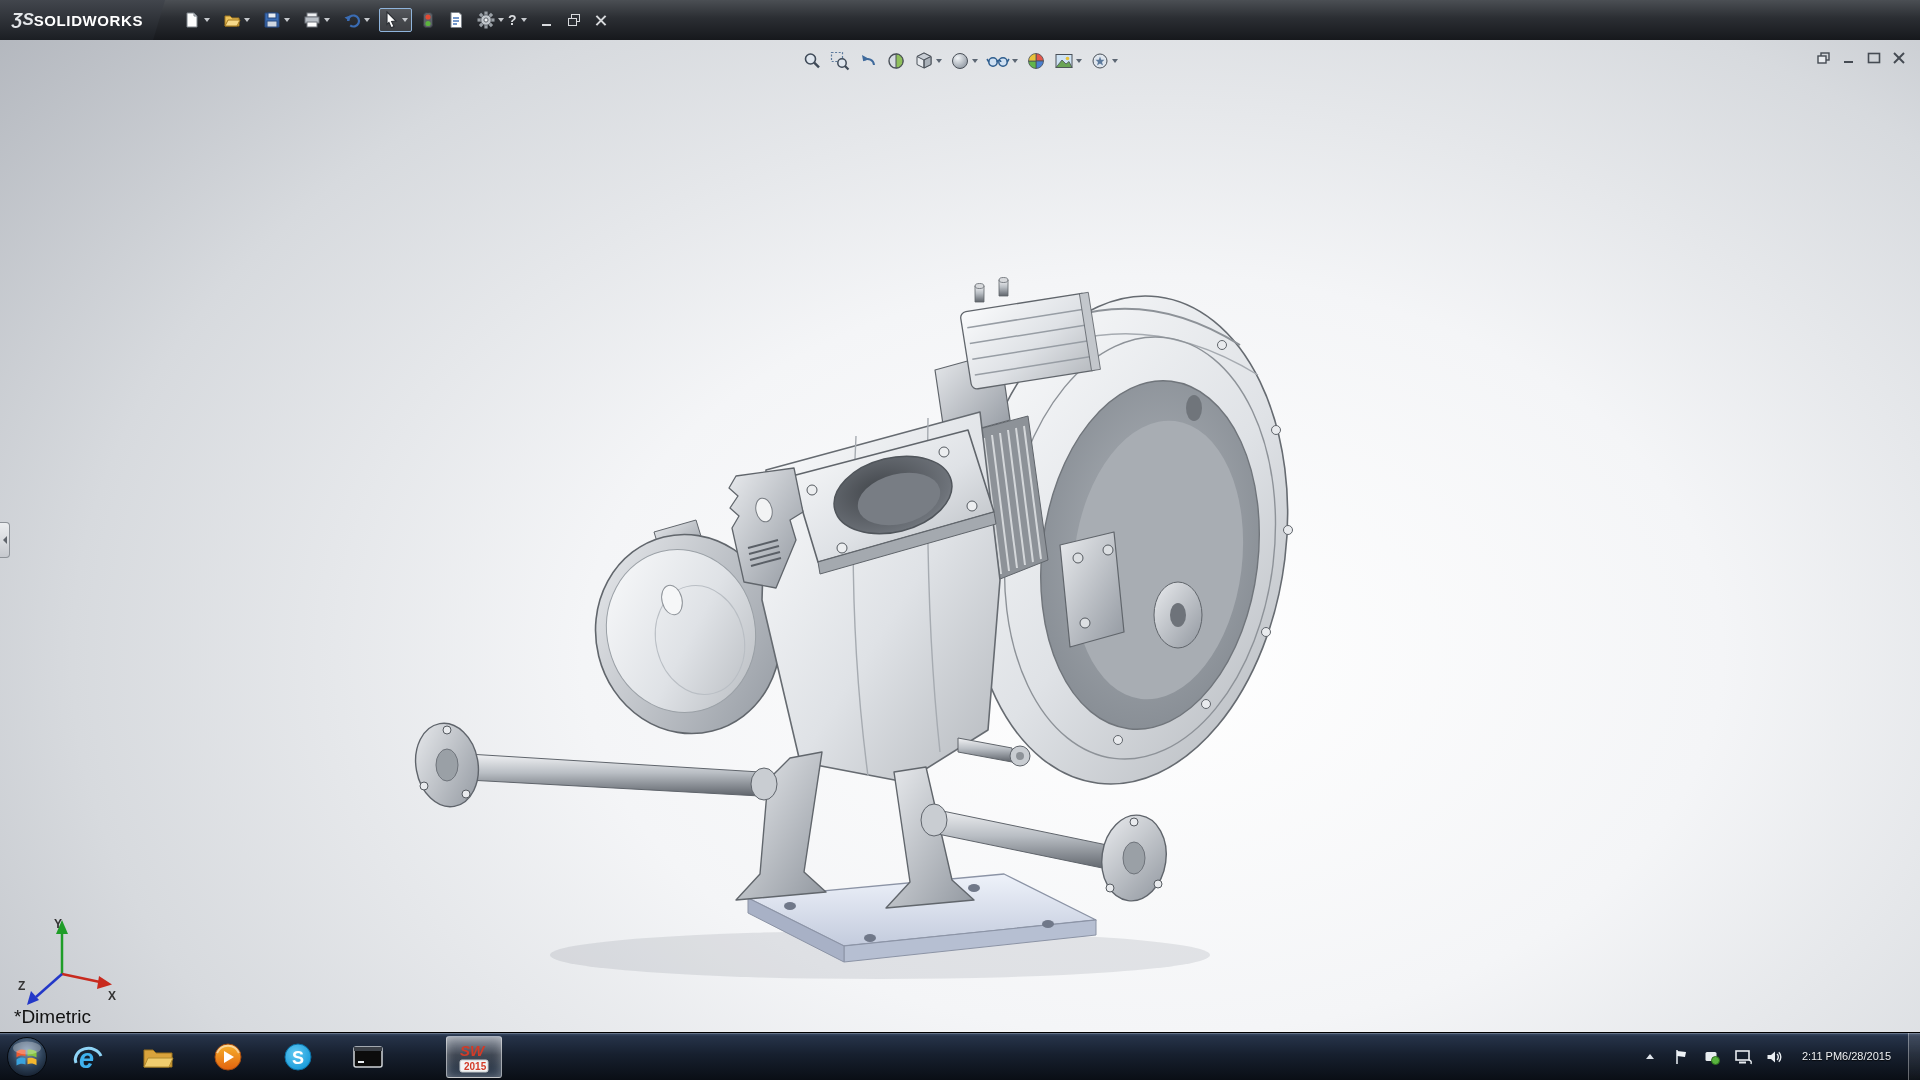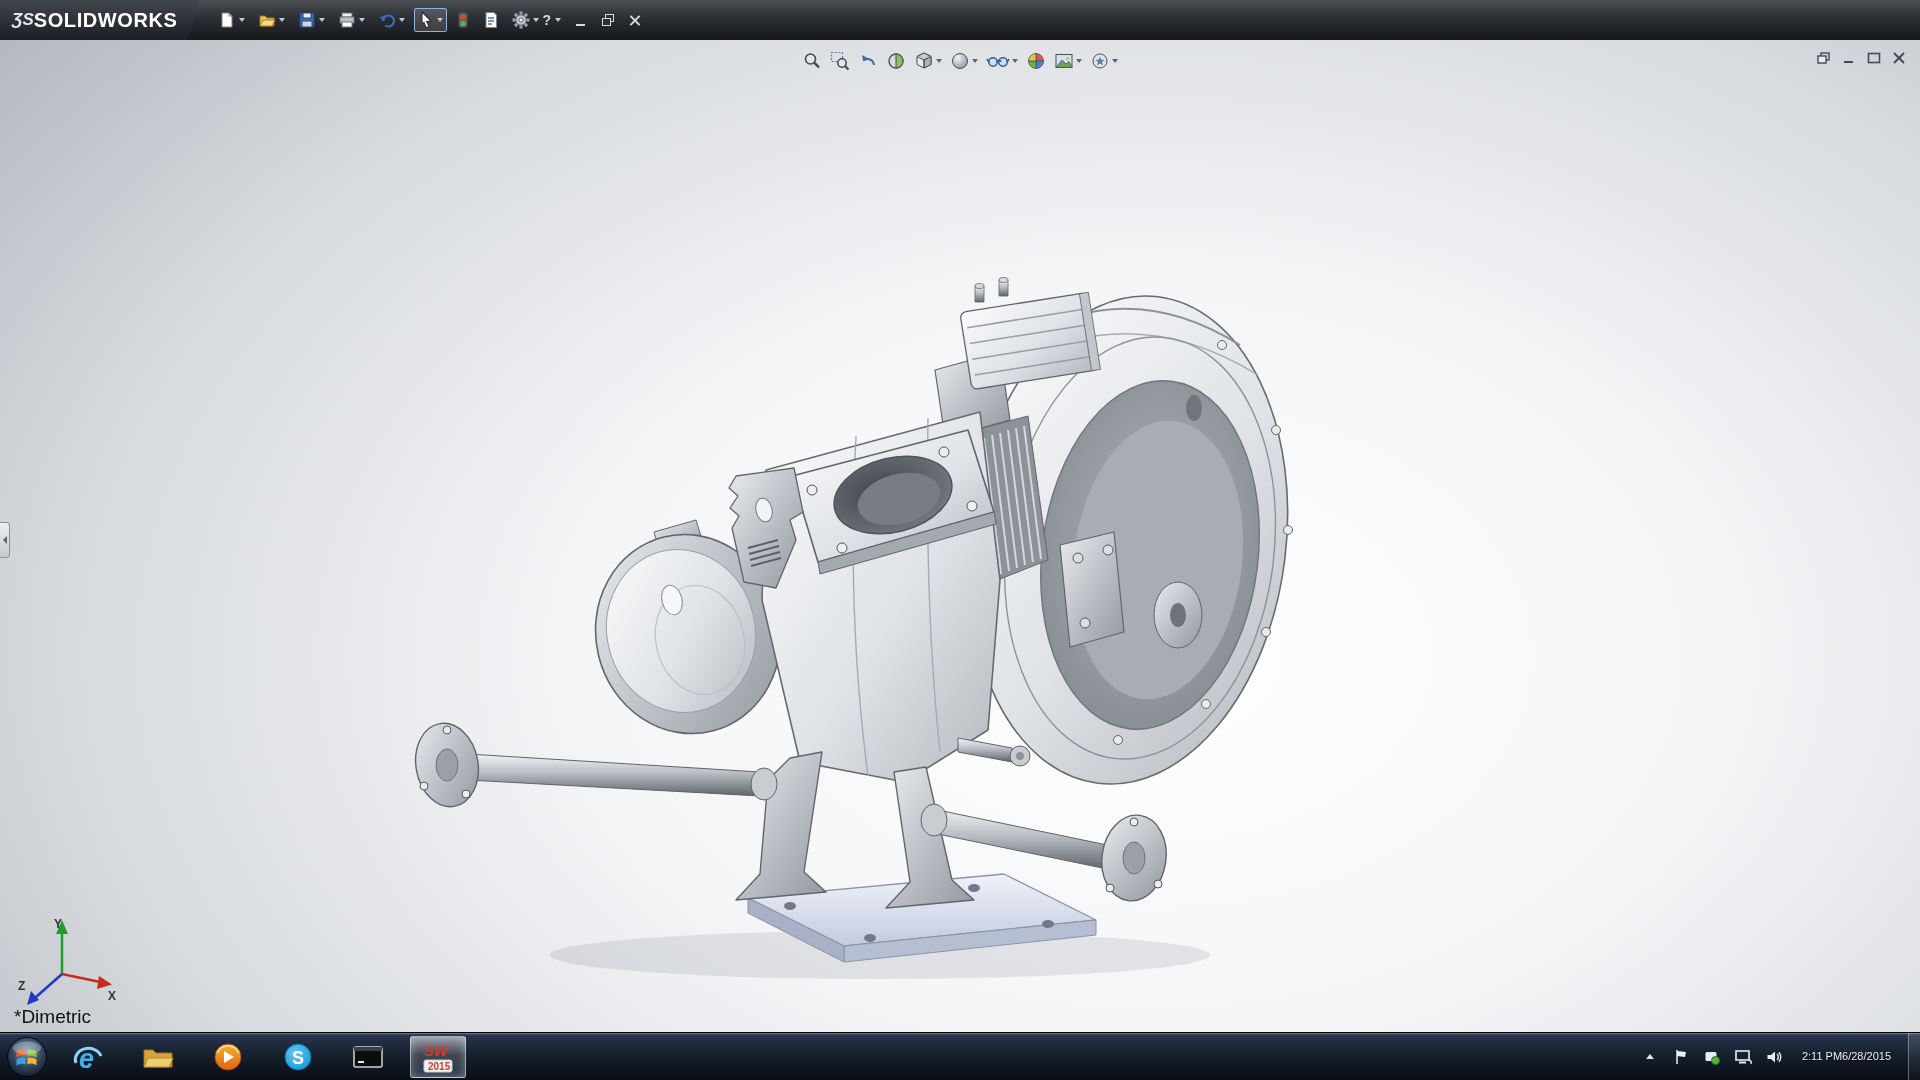--- a/index.html
+++ b/index.html
@@ -5,21 +5,21 @@
   * { box-sizing: border-box; margin: 0; padding: 0; }
   html,body { width:1920px; height:1080px; overflow:hidden; }
   body { font-family:"Liberation Sans", sans-serif; position:relative; background:#d0d3d8; cursor:default; }
 
   
   .titlebar { position:absolute; top:0; left:0; width:1920px; height:40px; z-index:30;
     background:linear-gradient(#4b4f54 0%, #2b2e33 45%, #16181c 100%); display:flex; align-items:center; }
   .brand { display:flex; align-items:center; height:100%; padding:0 22px 0 12px;
     background:linear-gradient(#42464d,#1b1e23); clip-path:polygon(0 0,100% 0,calc(100% - 12px) 100%,0 100%); }
   .brand-logo { color:#e4e7ea; font-weight:bold; font-style:italic; font-size:17px; }
-  .brand-name { color:#ffffff; font-weight:bold; font-size:20px; letter-spacing:.6px; }
+  .brand-name { color:#ffffff; font-weight:bold; font-size:15px; letter-spacing:.6px; }
   .qat { display:flex; align-items:center; gap:5px; margin-left:14px; }
   .qbtn { display:flex; align-items:center; gap:3px; padding:3px 4px; border-radius:2px; }
   .qbtn.pressed { background:rgba(255,255,255,.14); border:1px solid #8fb4dc; padding:2px 3px; }
   .caret { width:0; height:0; border-left:3.5px solid transparent; border-right:3.5px solid transparent; border-top:4px solid #c6c9cd; }
   .caret.dark { border-top-color:#5c6673; }
   .win-title { flex:1; text-align:center; color:#ececec; font-size:14px; white-space:nowrap; }
   .title-controls { display:flex; align-items:center; gap:13px; padding-right:12px; color:#d8dadd; }
   .help { display:flex; align-items:center; gap:4px; font-size:14px; font-weight:bold; }
   .ctl { width:14px; height:13px; position:relative; display:inline-block; }
   .ctl-min::after { content:""; position:absolute; left:2px; bottom:1px; width:9px; height:2px; background:#d8dadd; }
@@ -44,21 +44,21 @@
   .orientation-label { position:absolute; left:14px; top:966px; font-size:19px; color:#111; }
 
   
   .taskbar { position:absolute; bottom:0; left:0; width:1920px; height:48px; z-index:40; display:flex; align-items:center;
     background:linear-gradient(#3d4f6b 0%, #263349 7%, #17202f 45%, #0a0e15 100%);
     box-shadow:inset 0 1px 0 rgba(255,255,255,.22); border-top:1px solid #000; }
   .start { width:46px; height:46px; margin-left:4px; display:flex; align-items:center; justify-content:center; }
   .apps { display:flex; align-items:center; gap:14px; margin-left:10px; }
   .app { width:56px; height:42px; display:flex; flex-direction:column; align-items:center; justify-content:center; border-radius:3px; }
   .app.active { background:linear-gradient(rgba(255,255,255,.5), rgba(255,255,255,.18) 45%, rgba(120,160,210,.28));
-    border:1px solid rgba(255,255,255,.55); box-shadow:inset 0 0 10px rgba(255,255,255,.35); }
+    border:1px solid rgba(255,255,255,.55); box-shadow:inset 0 0 10px rgba(255,255,255,.35);margin-left:36px; }
   .tray { margin-left:auto; display:flex; align-items:center; gap:9px; height:100%; }
   .tray-btn { display:flex; align-items:center; justify-content:center; width:22px; height:28px; }
   .tri-up { width:0; height:0; border-left:4px solid transparent; border-right:4px solid transparent; border-bottom:5px solid #dfe4ea; }
   .clock { display:flex; flex-direction:row; align-items:center; justify-content:flex-end; color:#eef1f5; font-size:11px;
     line-height:1.3; text-shadow:0 1px 1px rgba(0,0,0,.85); padding:0 8px; }
   .show-desktop { width:12px; height:48px; border-left:1px solid rgba(255,255,255,.35);
     background:linear-gradient(rgba(255,255,255,.12), rgba(255,255,255,.02)); }
 </style>
 </head>
 <body>

